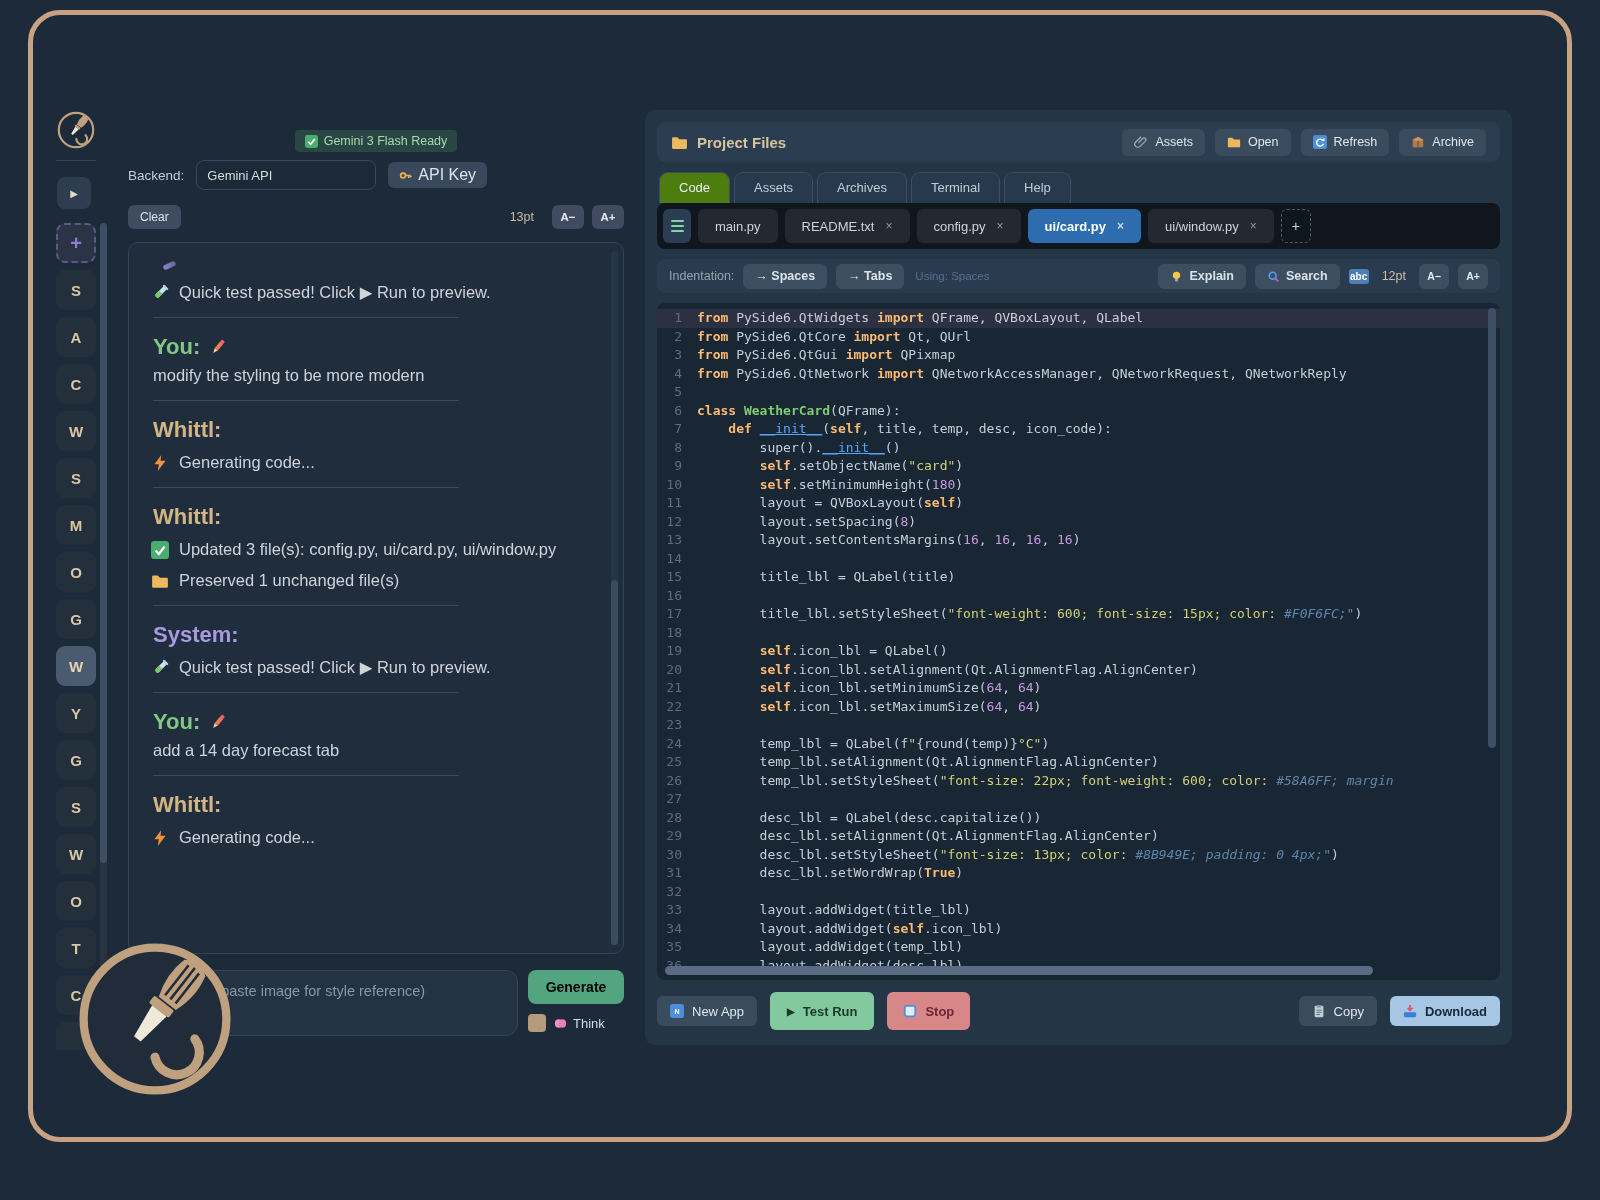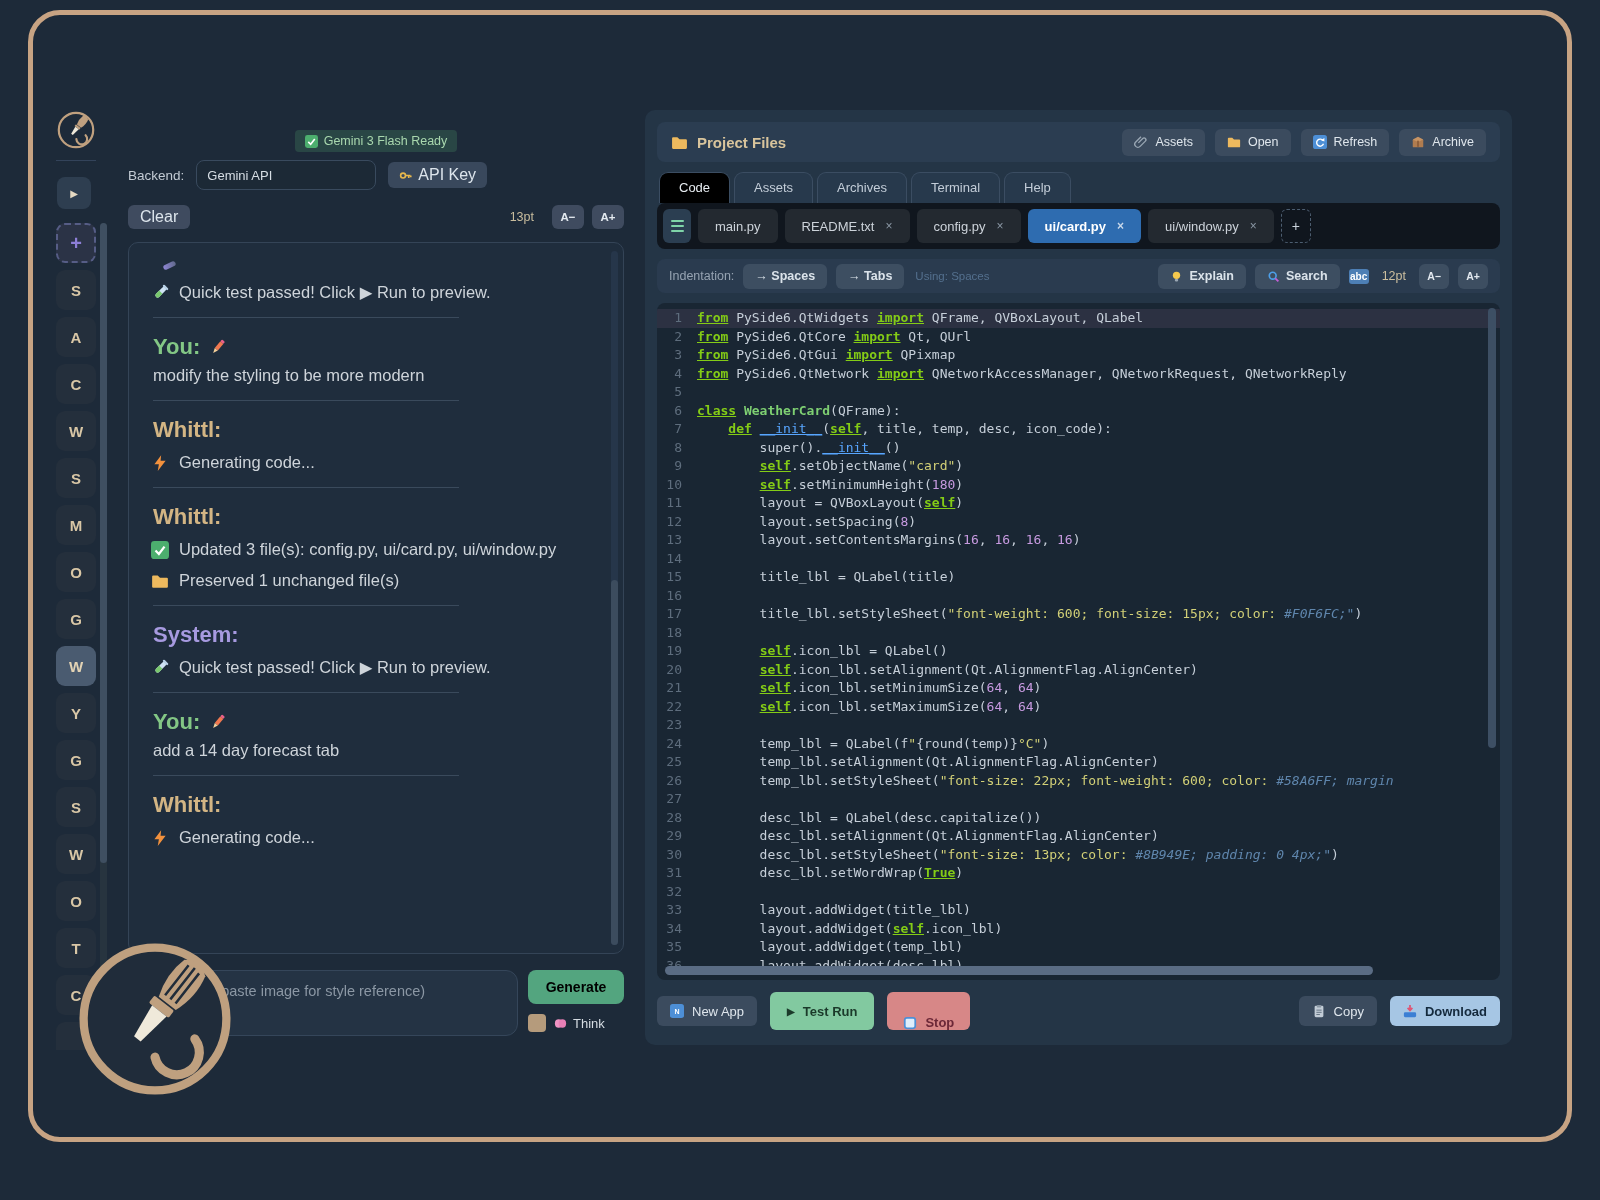--- a/index.html
+++ b/index.html
@@ -29,21 +29,21 @@
   .ready-badge { display:flex; align-items:center; gap:6px; background:rgba(87,171,112,.22);
                  color:#a9d8ae; font-size:12.5px; padding:3px 10px; border-radius:4px; }
   .backend-row { display:flex; align-items:center; gap:12px; height:30px; margin-bottom:14px; }
   .backend-label { color:#c3cbd4; font-size:13.5px; }
   .backend-input { width:180px; height:30px; background:#1c2936; border:1px solid #394a5e; border-radius:8px;
                    color:#d6dde4; font-size:13px; padding:0 10px; font-family:"Liberation Sans",sans-serif; }
   .keybtn { display:flex; align-items:center; gap:6px; height:26px; padding:0 11px; background:#39485c;
             border:none; border-radius:6px; color:#dde5ec; font-size:16px; cursor:pointer; }
   .chat-tools { display:flex; align-items:center; height:26px; margin-bottom:12px; }
   .clear-btn { height:24px; padding:0 12px; background:#3f4b5f; border:none; border-radius:6px;
-               color:#dde5ec; font-size:16px; cursor:pointer; }
+               color:#dde5ec; font-size:12px; cursor:pointer; }
   .ct-spacer { flex:1; }
   .pt-label { color:#c9bd9e; font-size:12.5px; margin-right:10px; }
   .fs-btn { width:32px; height:24px; background:#3f4b5f; border:none; border-radius:6px; color:#e3e9ef;
             font-size:11.5px; font-weight:bold; cursor:pointer; margin-left:8px; }
   .chat-log { position:relative; height:712px; background:#1f2d3d; border:1px solid #344457;
               border-radius:10px; overflow:hidden; padding:14px 24px 0 22px; }
   .frag { height:16px; position:relative; }
   .frag-bit { position:absolute; left:12px; top:6px; width:13px; height:5px; border-radius:3px;
               background:linear-gradient(100deg,#8f86d8,#5f6888); transform:rotate(-25deg); }
   .msg-line { display:flex; align-items:center; gap:10px; font-size:16.5px; color:#ced4da; margin:10px 0 12px; }
@@ -77,21 +77,21 @@
   .phead-title { display:flex; align-items:center; gap:9px; color:#d8c49c; font-weight:bold; font-size:15px; }
   .phead-title svg { width:17px; height:17px; }
   .phead-sp { flex:1; }
   .hbtn { display:flex; align-items:center; gap:7px; height:27px; padding:0 12px; margin-left:10px;
           background:#3b4b5e; border:none; border-radius:6px; color:#dfe6ec; font-size:12.5px; cursor:pointer; }
   .hbtn svg { width:14px; height:14px; }
 
   .ptabs { display:flex; gap:4px; margin:10px 0 0 2px; }
   .ptab { padding:7px 19px 8px; background:#27394c; border:1px solid #3b4d62; border-bottom:none;
           border-radius:9px 9px 0 0; color:#c3cdd8; font-size:13px; cursor:pointer; }
-  .ptab.active { background:#000000; color:#e8edf2; }
+  .ptab.active { background:#4d7c0f; color:#e8edf2; }
 
   .fstrip { height:46px; background:#10161e; border-radius:8px; display:flex; align-items:center;
             padding:0 6px; gap:7px; }
   .burger { width:28px; height:34px; background:#2b3e51; border:none; border-radius:6px; cursor:pointer;
             display:flex; flex-direction:column; justify-content:center; align-items:center; gap:3px; }
   .burger i { display:block; width:13px; height:2px; background:#7fd4a8; border-radius:1px; }
   .ftab { height:34px; display:flex; align-items:center; gap:11px; padding:0 17px; background:#232930;
           border:none; border-radius:6px; color:#cdd3da; font-size:13px; cursor:pointer; }
   .ftab.active { background:#2e6cb0; color:#fff; font-weight:bold; }
   .ftab .close { color:#8b98a5; font-size:12px; }
@@ -111,36 +111,36 @@
               font-weight:bold; display:flex; align-items:center; justify-content:center; }
   .efs { color:#cdbf9f; font-size:12.5px; margin:0 4px; }
   .fs-sm { width:30px; height:25px; background:#3d4e61; border:none; border-radius:6px; color:#e3e9ef;
            font-size:10.5px; font-weight:bold; cursor:pointer; }
 
   .editor { margin-top:10px; height:677px; background:#192633; border-radius:8px; position:relative;
             overflow:hidden; padding-top:6px; font-family:"DejaVu Sans Mono", monospace; }
   .cl { display:flex; height:18.5px; line-height:18.5px; font-size:13px; white-space:pre; }
   .cl.hl { background:#2c3142; }
   .ln { width:40px; flex:none; text-align:right; padding-right:15px; color:#5e6d7d; }
-  .tk-k { color:#84cc16; font-weight:bold;text-decoration:underline; }
+  .tk-k { color:#fdba74; font-weight:bold; }
   .tk-c { color:#7ecf72; font-weight:bold; }
   .tk-f { color:#58a6ff; text-decoration:underline; }
   .tk-n { color:#c79ae0; }
   .tk-s { color:#d2d077; }
   .tk-x { color:#5f86ad; font-style:italic; }
   .tk-t { color:#c6cfd9; }
   .ed-vscroll { position:absolute; right:4px; top:5px; width:8px; height:440px; background:#3d4f64; border-radius:4px; }
   .ed-hscroll { position:absolute; left:8px; bottom:5px; width:84%; height:9px; background:#5a6c84; border-radius:5px; }
 
   .abar { margin-top:12px; display:flex; align-items:center; gap:13px; }
   .abtn { display:flex; align-items:center; gap:8px; height:30px; padding:0 13px; background:#3b4b5e;
           border:none; border-radius:6px; color:#dfe6ec; font-size:13px; cursor:pointer; }
   .abtn svg { width:14px; height:14px; }
   .abtn.run { height:38px; padding:0 17px; background:#82c9a0; color:#1b3a2a; font-weight:bold; }
-  .abtn.stop { height:38px; padding:0 16px; background:#d78787; color:#6b2737; font-weight:bold;align-items:flex-end; }
+  .abtn.stop { height:38px; padding:0 16px; background:#d78787; color:#6b2737; font-weight:bold; }
   .abtn.dl { background:#a6c6e4; color:#14293c; font-weight:bold; }
   .ab-sp { flex:1; }
 
   
   .app-logo { position:absolute; left:72px; top:936px; width:166px; height:166px; z-index:40; }
 </style>
 </head>
 <body>
 
 <div class="frame"></div>

